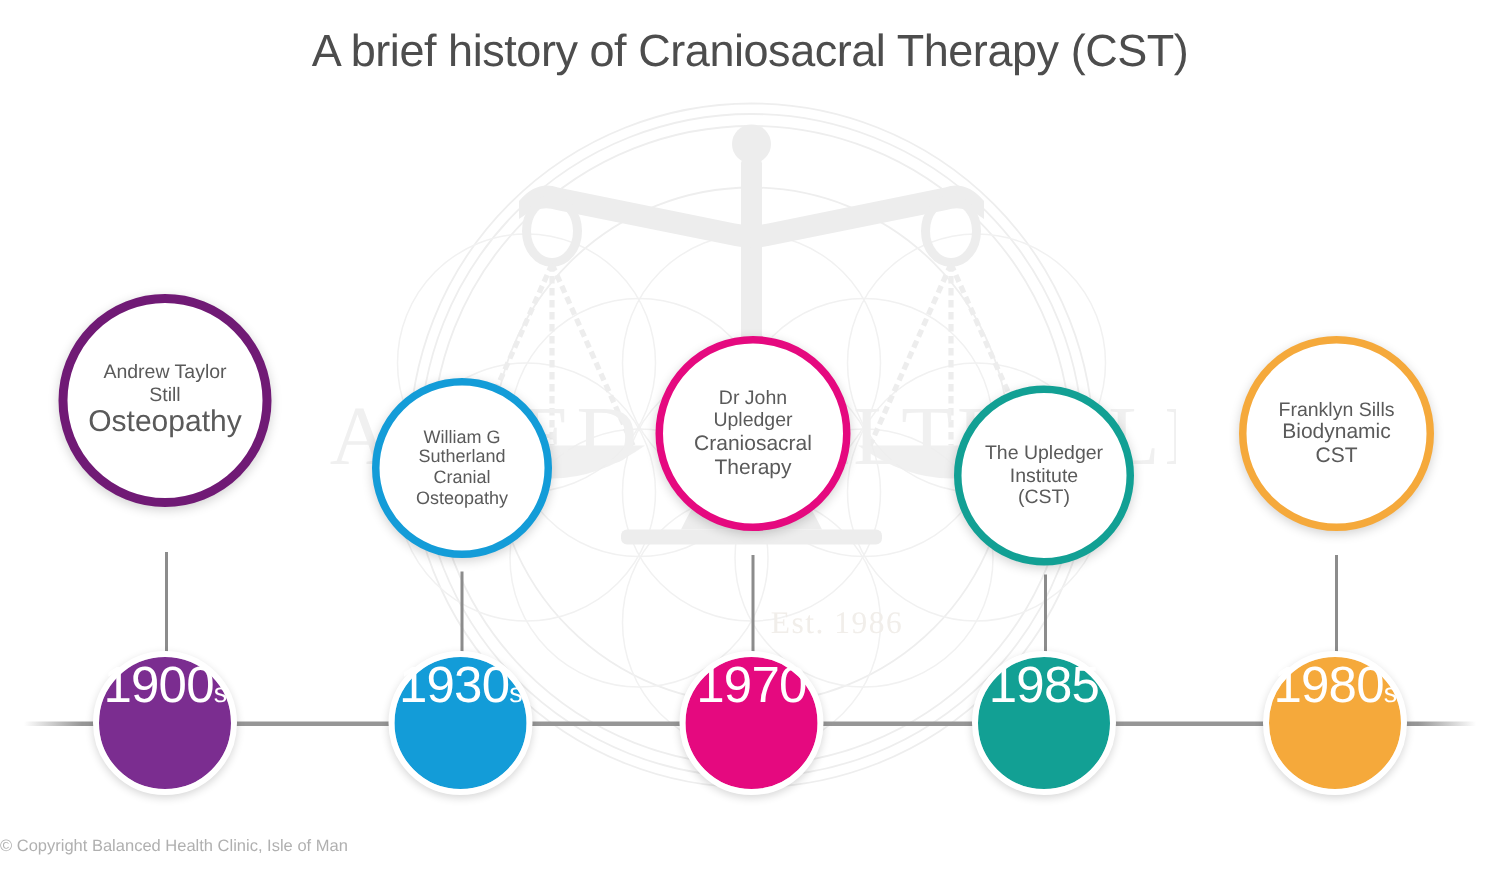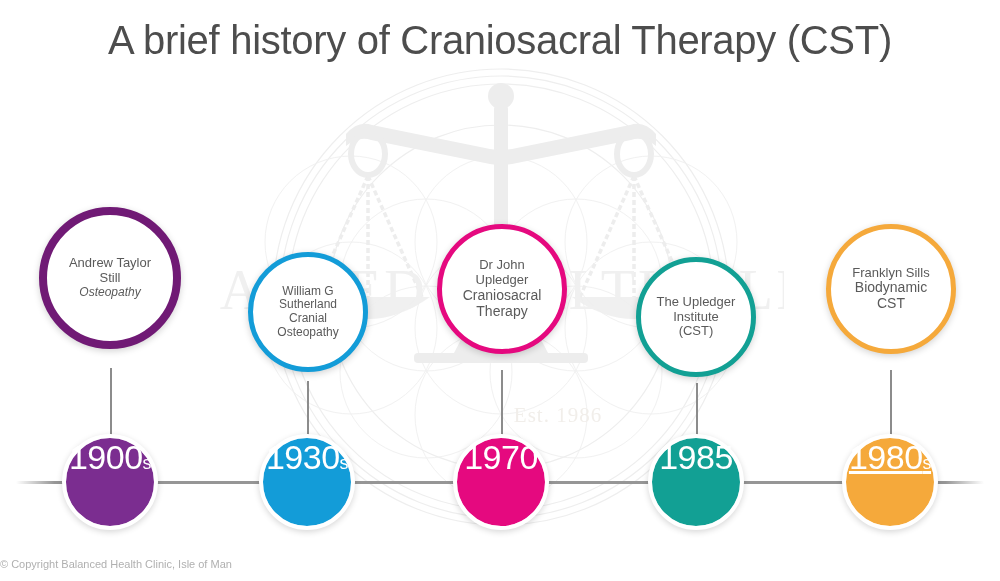--- a/index.html
+++ b/index.html
@@ -28,21 +28,21 @@
   }
   .watermark svg { display: block; width: 100%; height: 100%; }
 
   
   .title {
     position: absolute;
     left: 0;
     top: 18px;
     width: 1000px;
     text-align: center;
-    font-size: 40px;
+    font-size: 30px;
     font-weight: 400;
     color: #4d4d4d;
     letter-spacing: -0.3px;
     white-space: nowrap;
     z-index: 5;
   }
 
   
   .axis {
     position: absolute;
@@ -199,25 +199,25 @@
   <div class="title">A brief history of Craniosacral Therapy (CST)</div>
 
   <div class="axis"></div>
 
   <div class="stem" style="left:110px; top:368px; height:114px;"></div>
   <div class="stem" style="left:307px; top:381px; height:101px;"></div>
   <div class="stem" style="left:501px; top:370px; height:112px;"></div>
   <div class="stem" style="left:696px; top:383px; height:99px;"></div>
   <div class="stem" style="left:890px; top:370px; height:112px;"></div>
 
-  <div class="event" style="left:39px; top:207px; width:142px; height:142px; border:8px solid #701a75; font-size:13px;">
+  <div class="event" style="left:39px; top:196px; width:142px; height:142px; border:6px solid #701a75; font-size:13px;">
     <span class="ring-inner" style="border:2px solid #ffffff;"></span>
     <span class="ev-text">
       <span class="ev-name" style="font-size:13px;">Andrew Taylor Still</span>
-      <span class="ev-topic" style="font-size:12px;font-style:italic;">Osteopathy</span>
+      <span class="ev-topic" style="font-size:20px;">Osteopathy</span>
     </span>
   </div>
 
   <div class="event" style="left:248px; top:252px; width:120px; height:120px; border:5px solid #139CD8;">
     <span class="ring-inner" style="border:2px solid #ffffff;"></span>
     <span class="ev-text">
       <span class="ev-name" style="font-size:12px;">William G Sutherland</span>
       <span class="ev-topic" style="font-size:12px;">Cranial Osteopathy</span>
     </span>
   </div>
@@ -267,21 +267,21 @@
     </span>
   </div>
 
   <div class="year" style="left:648px; top:434px; width:96px; height:96px; background:#12A094;">
     <span class="yr-inner"></span>
     <span class="yr-label">
       <span>1985</span><span class="yr-suffix"></span>
     </span>
   </div>
 
-  <div class="year" style="left:842px; top:434px; width:96px; height:96px; background:#F5A93B;text-decoration:underline;">
+  <div class="year" style="left:842px; top:434px; width:96px; height:96px; background:#F5A93B;">
     <span class="yr-inner"></span>
     <span class="yr-label">
       <span>1980</span><span class="yr-suffix">s</span>
     </span>
   </div>
 
   <div class="footer">© Copyright Balanced Health Clinic, Isle of Man</div>
 
 </div>
 

